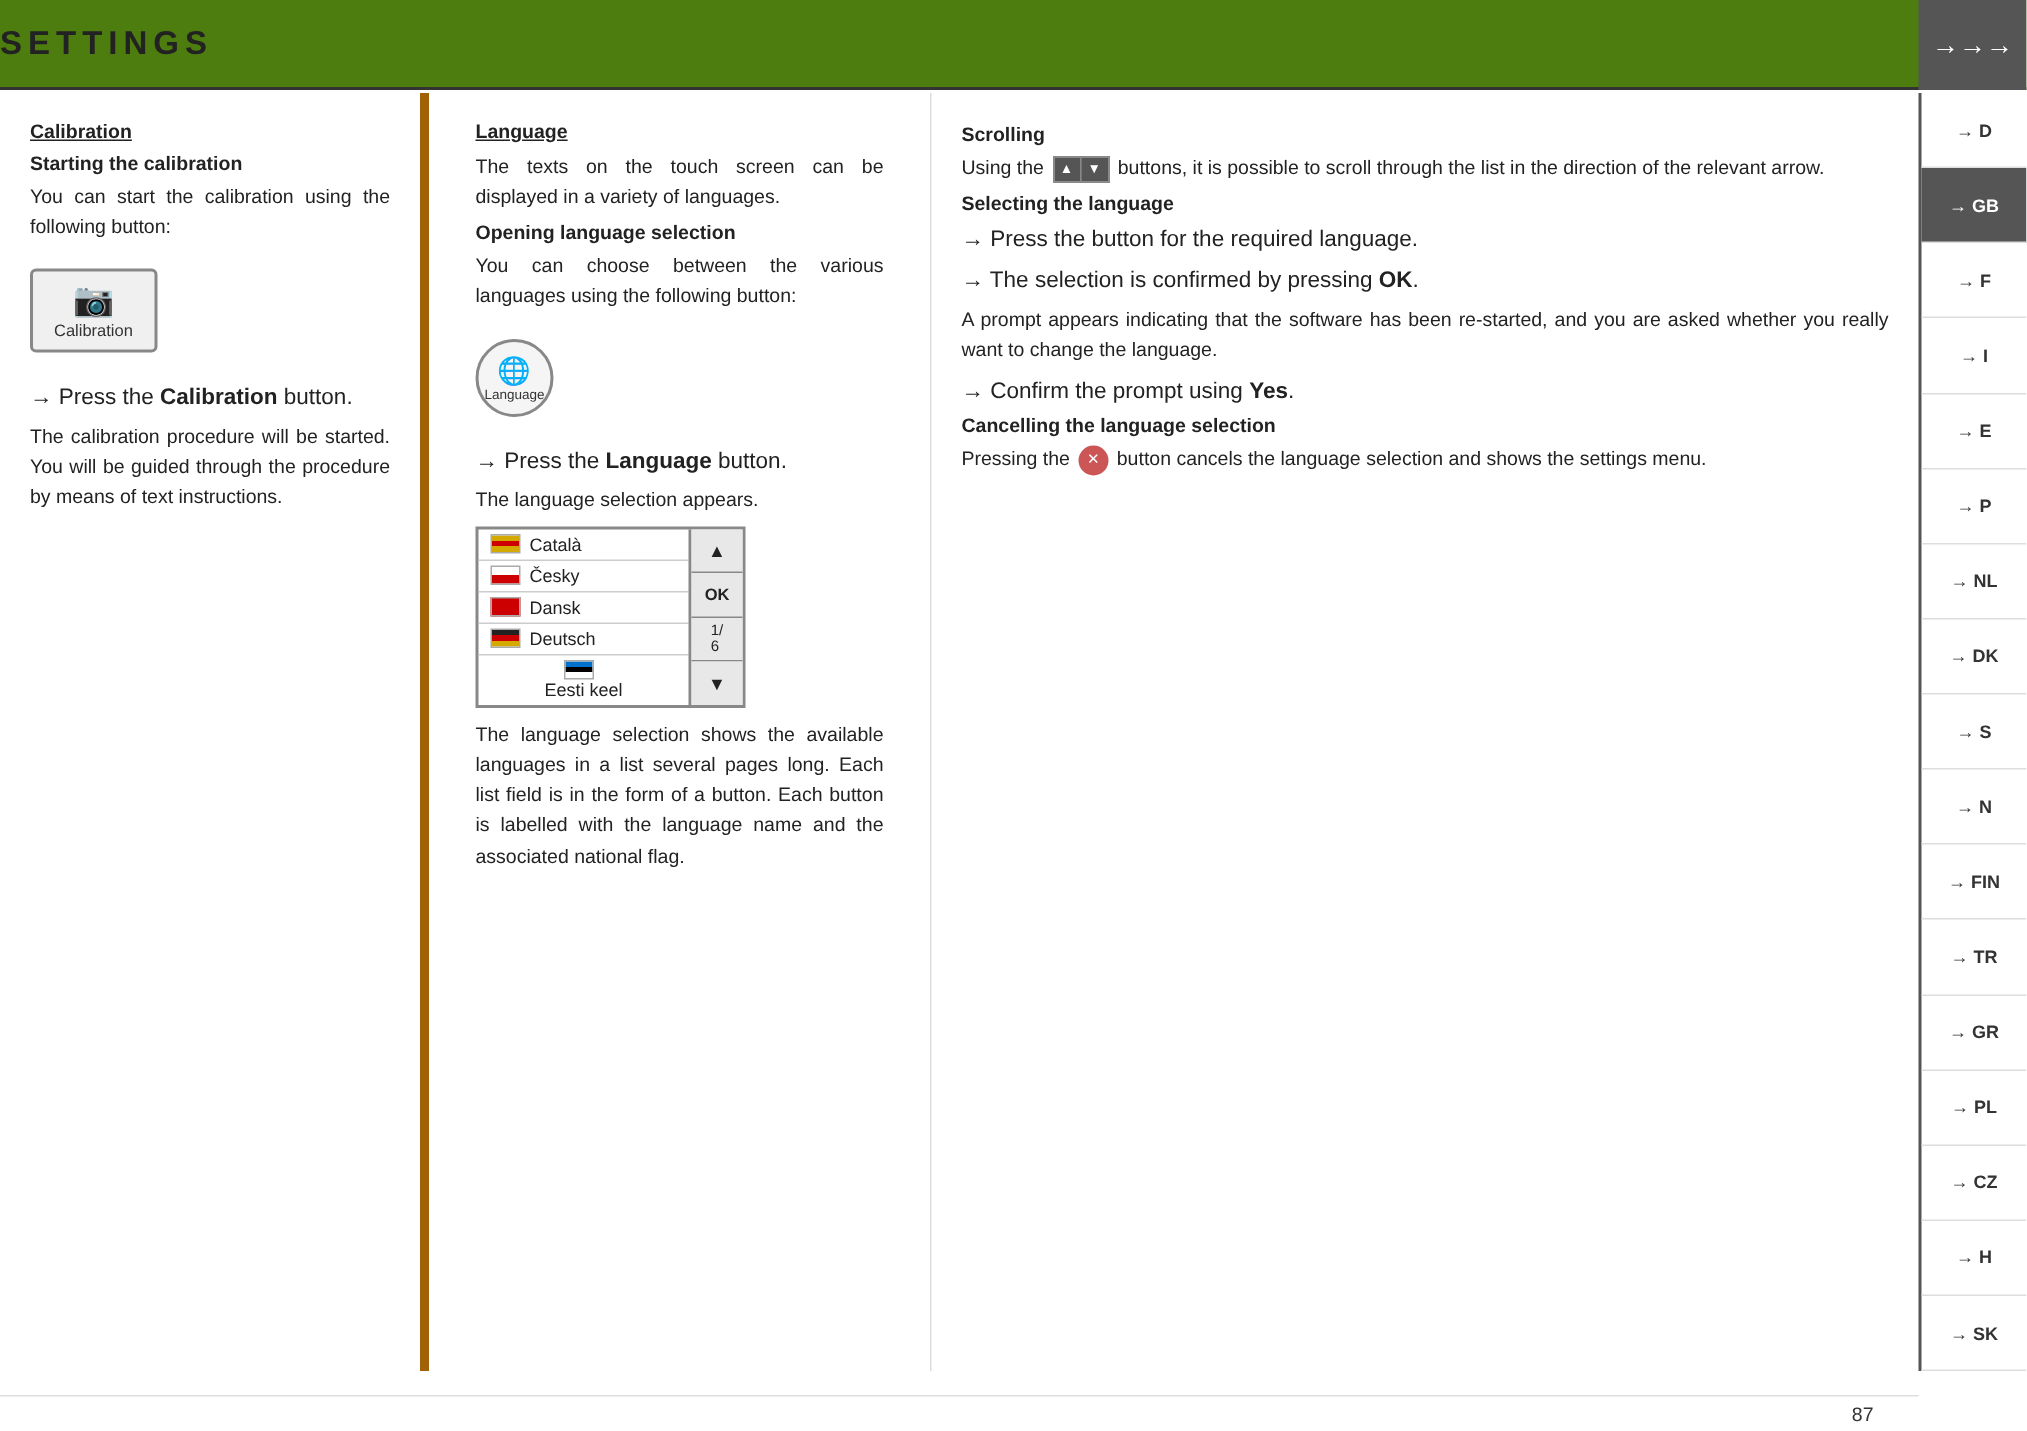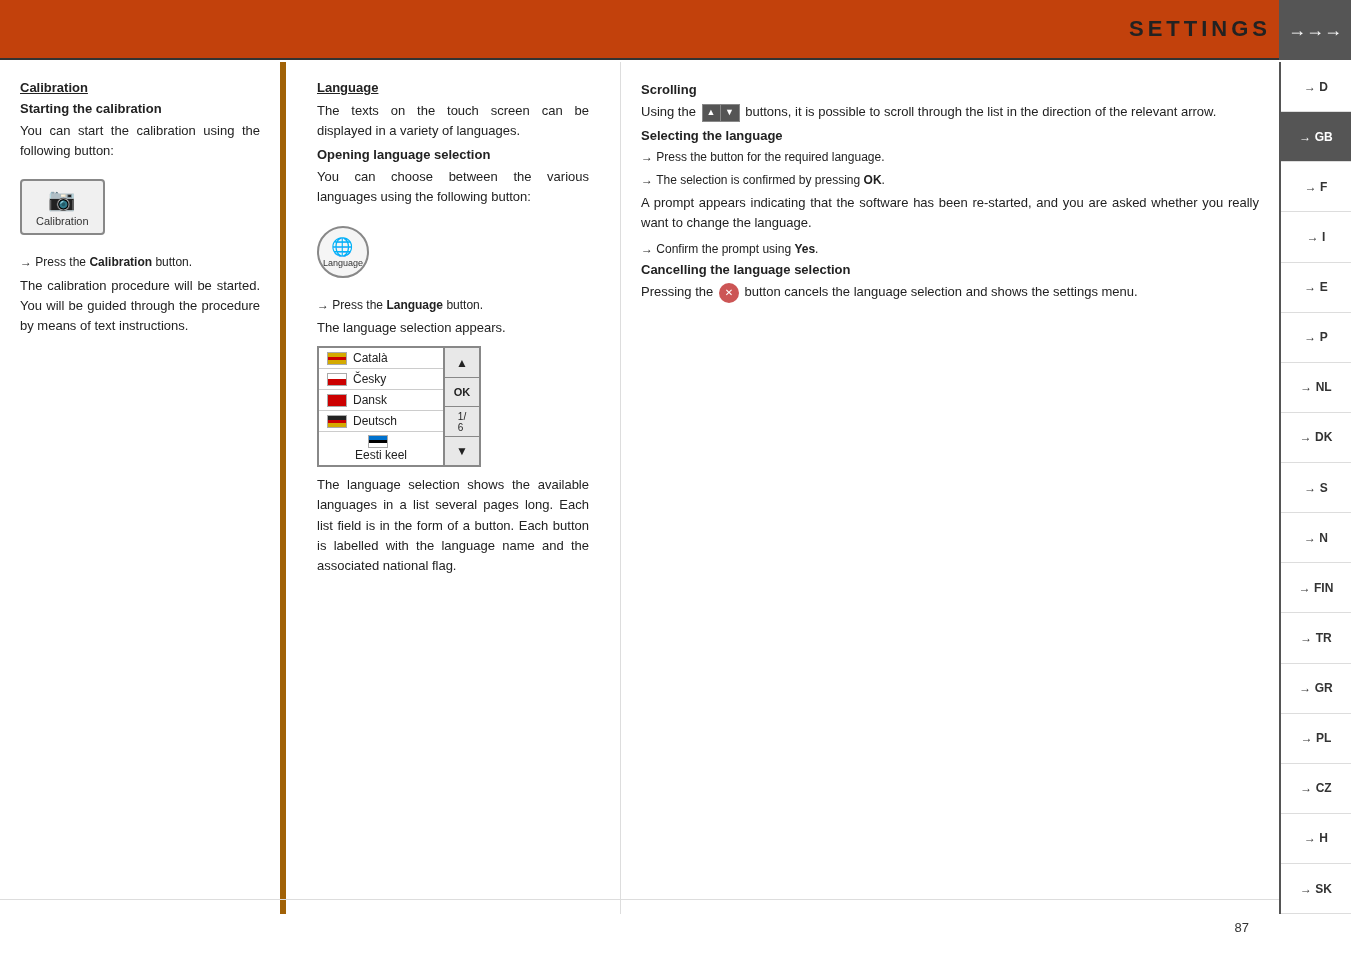--- a/index.html
+++ b/index.html
@@ -12,25 +12,25 @@
       color: #222;
       overflow: hidden;
       position: relative;
     }
 
     
     .header-bar {
       position: absolute;
       top: 0; left: 0; right: 0;
       height: 60px;
-      background: #c2410c;
+      background: #4d7c0f;
       border-bottom: 2px solid #333;
       display: flex;
       align-items: center;
-      justify-content: flex-end;
+      justify-content: flex-start;
       padding-right: 80px;
     }
     .settings-title {
       font-size: 22px;
       font-weight: bold;
       letter-spacing: 4px;
       color: #222;
       text-transform: uppercase;
     }
     .arrow-badge {
@@ -91,21 +91,21 @@
       margin-top: 2px;
       margin-bottom: 5px;
     }
     .body-text {
       font-size: 13px;
       line-height: 1.55;
       margin-bottom: 6px;
       text-align: justify;
     }
     .arrow-text {
-      font-size: 12px;
+      font-size: 15px;
       line-height: 1.55;
       margin-bottom: 4px;
     }
     .arrow-text::before {
       content: '→ ';
     }
 
     
     .calibration-btn {
       display: inline-flex;
@@ -140,21 +140,21 @@
       color: #333;
       margin: 10px 0;
     }
     .language-btn .btn-icon {
       font-size: 18px;
     }
 
     
     .lang-list-container {
       border: 2px solid #888;
-      width: 164px;
+      width: 180px;
       margin: 8px 0;
       background: #fff;
     }
     .lang-list-inner {
       display: flex;
     }
     .lang-list-items {
       flex: 1;
     }
     .lang-item {
@@ -273,21 +273,21 @@
       background: #555;
       color: #fff;
     }
 
     
     .footer {
       position: absolute;
       bottom: 0;
       left: 0;
       right: 72px;
-      height: 55px;
+      height: 24px;
       display: flex;
       align-items: center;
       justify-content: flex-end;
       padding-right: 30px;
       border-top: 1px solid #ddd;
       font-size: 13px;
       color: #333;
     }
 
     .inline-bold { font-weight: bold; }

